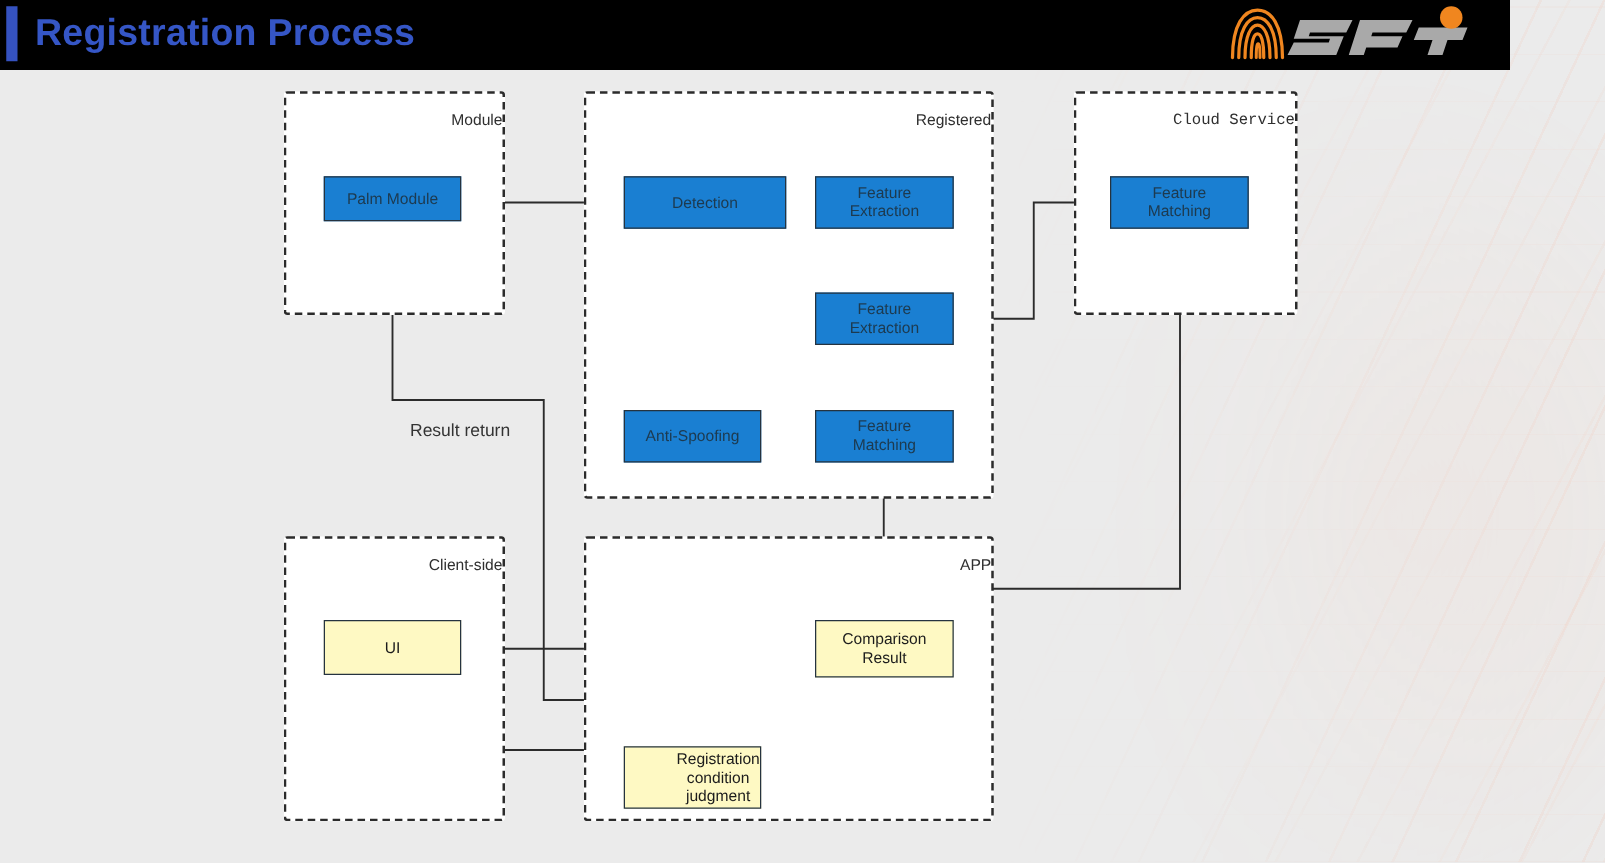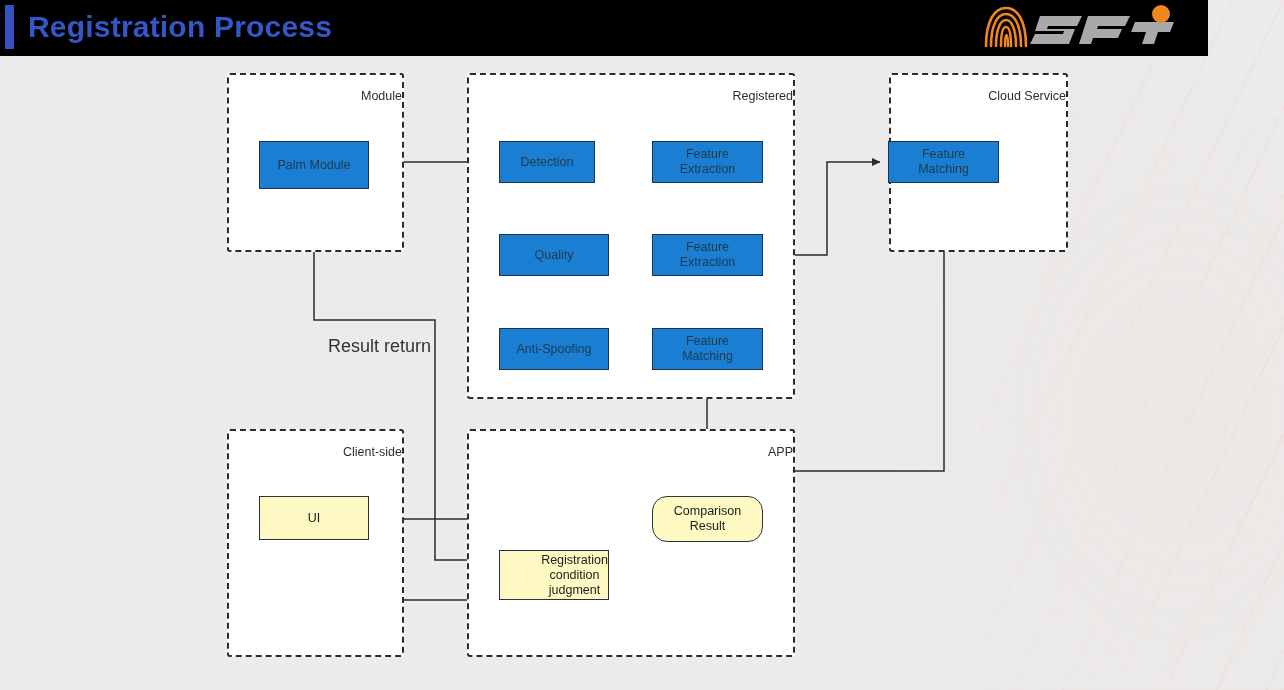--- a/index.html
+++ b/index.html
@@ -43,21 +43,21 @@
     font-size:12.5px;color:#2f2f2f;
   }
   .node{
     position:absolute;display:flex;align-items:center;justify-content:center;
     text-align:center;font-size:12.5px;line-height:15px;
     border:1.6px solid #25333f;box-sizing:border-box;
   }
   .node.blue{background:#1a7fd2;color:#1d3a4f;}
   .node.white{background:#fef9c3;color:#1c1c1c;}
   .edge-label{
-    position:absolute;font-size:18px;color:#333;white-space:nowrap;
+    position:absolute;font-size:14px;color:#333;white-space:nowrap;
   }
 </style>
 </head>
 <body>
 
 <div id="bg-texture"></div>
 
 <div id="header">
   <div id="title-accent"></div>
   <div id="page-title">Registration Process</div>
@@ -119,37 +119,36 @@
       <path d="M707,577 L707,560 L435,560 L435,320 L314,320 L314,191" marker-end="url(#ah)"></path>
     </g>
   </svg>
 
   <div class="group" style="left:227px;top:73px;width:173px;height:175px;">
     <div class="group-label">Module</div>
   </div>
   <div class="group" style="left:467px;top:73px;width:324px;height:322px;">
     <div class="group-label">Registered</div>
   </div>
-  <div class="group" style="left:889px;top:73px;width:175px;height:175px;">
+  <div class="group" style="left:859px;top:73px;width:175px;height:175px;font-family:Liberation Mono, monospace;">
     <div class="group-label">Cloud Service</div>
   </div>
   <div class="group" style="left:227px;top:429px;width:173px;height:224px;">
     <div class="group-label">Client-side</div>
   </div>
   <div class="group" style="left:467px;top:429px;width:324px;height:224px;">
     <div class="group-label">APP</div>
   </div>
 
-  <div class="node blue" style="left:259px;top:141px;width:110px;height:48px;">Palm Module</div>
-  <div class="node blue" style="left:499px;top:141px;width:96px;height:42px;">Detection</div>
-  <div class="node blue" style="left:499px;top:234px;width:110px;height:42px;">Quality</div>
+  <div class="node blue" style="left:259px;top:141px;width:110px;height:36px;">Palm Module</div>
+  <div class="node blue" style="left:499px;top:141px;width:130px;height:42px;">Detection</div>
   <div class="node blue" style="left:499px;top:328px;width:110px;height:42px;">Anti-Spoofing</div>
   <div class="node blue" style="left:652px;top:141px;width:111px;height:42px;">Feature<br>Extraction</div>
   <div class="node blue" style="left:652px;top:234px;width:111px;height:42px;">Feature<br>Extraction</div>
   <div class="node blue" style="left:652px;top:328px;width:111px;height:42px;">Feature<br>Matching</div>
   <div class="node blue" style="left:888px;top:141px;width:111px;height:42px;">Feature<br>Matching</div>
   <div class="node white" style="left:259px;top:496px;width:110px;height:44px;">UI</div>
-  <div class="node white" style="left:652px;top:496px;width:111px;height:46px;border-radius:15px;">Comparison<br>Result</div>
-  <div class="node white" style="left:499px;top:550px;width:110px;height:50px;padding-left:41px;">Registration<br>condition<br>judgment</div>
+  <div class="node white" style="left:652px;top:496px;width:111px;height:46px;">Comparison<br>Result</div>
+  <div class="node white" style="left:499px;top:597px;width:110px;height:50px;padding-left:41px;">Registration<br>condition<br>judgment</div>
 
   <div class="edge-label" style="left:328px;top:336px;">Result return</div>
 
 </div>
 
 </body></html>

